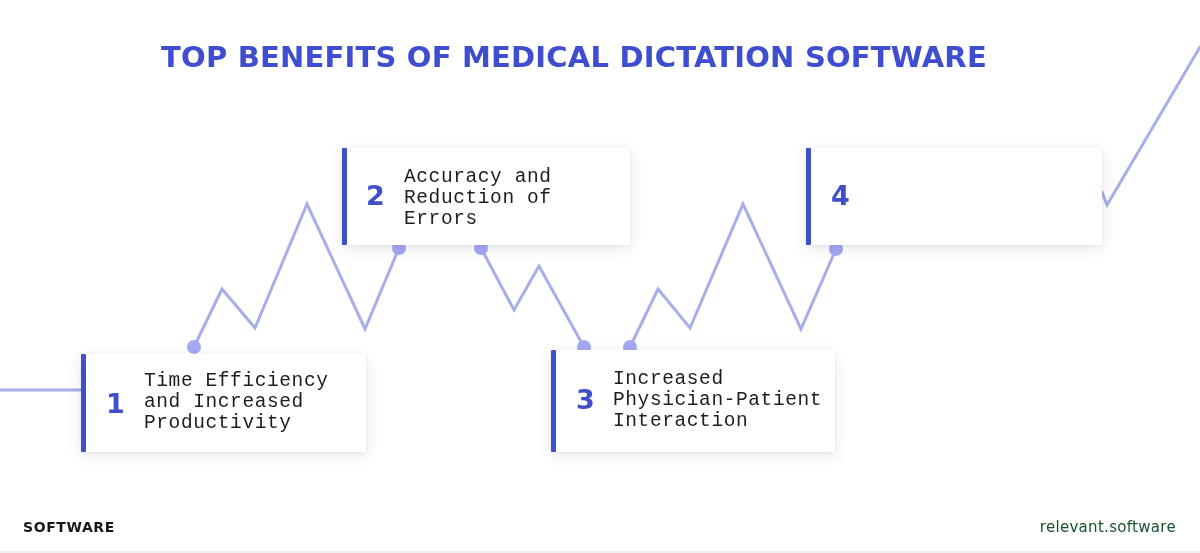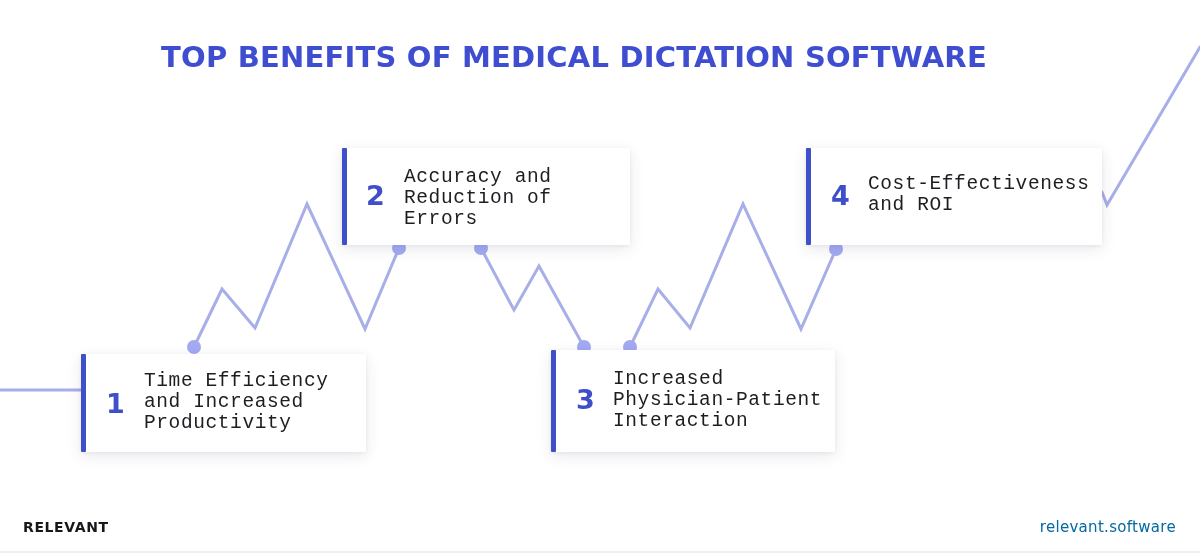--- a/index.html
+++ b/index.html
@@ -78,21 +78,21 @@
       font-size: 14px;
       letter-spacing: 0.6px;
       color: #17171c;
     }
     .site {
       position: absolute;
       right: 24px; top: 518px;
       font-family: "DejaVu Sans", "Liberation Sans", sans-serif;
       font-size: 15px;
       letter-spacing: 0.3px;
-      color: #0369a1;
+      color: #14532d;
     }
     .bottom-rule {
       position: absolute;
       left: 0; bottom: 0; width: 1200px; height: 2px;
       background: #efefef;
     }
   </style>
 </head>
 <body>
 
@@ -141,19 +141,17 @@
   <div class="bar"></div>
   <div class="num">3</div>
   <div class="label">Increased
 Physician-Patient
 Interaction</div>
 </div>
 
 <div class="card" id="card4">
   <div class="bar"></div>
   <div class="num">4</div>
-  <div class="label">Cost-Effectiveness
-and ROI</div>
 </div>
 
-<div class="brand">RELEVANT</div>
+<div class="brand">SOFTWARE</div>
 <div class="site">relevant.software</div>
 <div class="bottom-rule"></div>
 
 </body></html>

